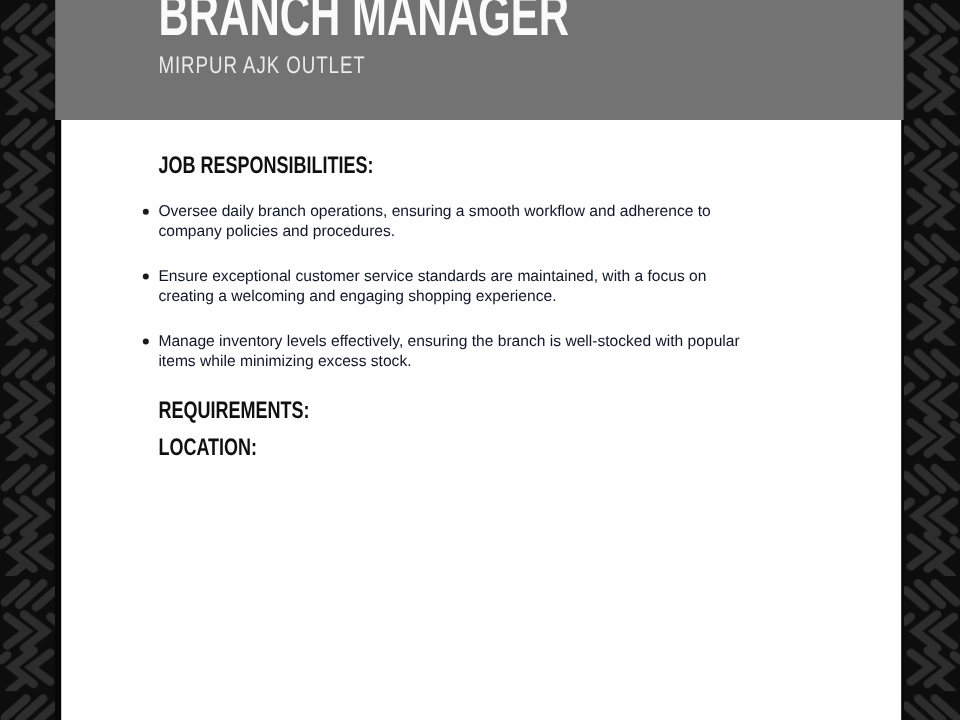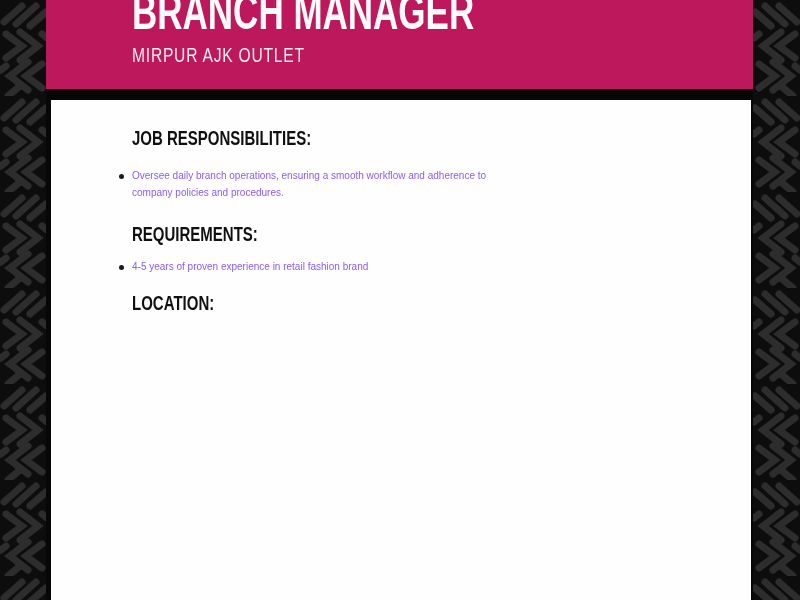--- a/index.html
+++ b/index.html
@@ -7,22 +7,22 @@
     position:relative;
     width:800px;height:600px;
     background:#070707;
     overflow:hidden;
     font-family:"Liberation Sans", sans-serif;
   }
   .strip{position:absolute;top:0;height:600px;display:block;}
   .strip.left{left:0;width:46px;}
   .strip.right{right:0;width:47px;}
   .hdr{
-    position:absolute;left:46px;right:47px;top:0;height:89px;
-    background:#be185d;
+    position:absolute;left:46px;right:47px;top:0;height:100px;
+    background:#737373;
     overflow:hidden;
     padding-left:86px;
     box-sizing:border-box;
   }
   .hdr h1{
     margin:-13px 0 0 0;
     font-size:50px;line-height:50px;font-weight:700;
     color:#fafafa;letter-spacing:0px;white-space:nowrap;
     transform:scaleX(0.70);transform-origin:left top;
   }
@@ -50,22 +50,22 @@
     position:relative;
     margin:0 0 21px 0;
   }
   .bullet .dot{
     position:absolute;left:-13px;top:6px;
     width:5px;height:5px;border-radius:50%;
     background:#1b1b1b;
   }
   .bullet p, .loc-text{
     margin:0;
-    font-size:10px;line-height:16.5px;
-    color:#8b5cf6;
+    font-size:13px;line-height:16.5px;
+    color:#0f172a;
     white-space:pre-line;
   }
 </style>
 </head>
 <body>
 
 <div class="stage">
 
   <svg class="strip left" xmlns="http://www.w3.org/2000/svg" width="46" height="600">
     <defs>
@@ -116,24 +116,30 @@
 
   <main class="panel">
 
     <h2>JOB RESPONSIBILITIES:</h2>
 
     <div class="bullet">
       <span class="dot"></span>
       <p>Oversee daily branch operations, ensuring a smooth workflow and adherence to
 company policies and procedures.</p>
     </div>
+    <div class="bullet">
+      <span class="dot"></span>
+      <p>Ensure exceptional customer service standards are maintained, with a focus on
+creating a welcoming and engaging shopping experience.</p>
+    </div>
+    <div class="bullet">
+      <span class="dot"></span>
+      <p>Manage inventory levels effectively, ensuring the branch is well-stocked with popular
+items while minimizing excess stock.</p>
+    </div>
 
     <h2 class="req">REQUIREMENTS:</h2>
 
-    <div class="bullet">
-      <span class="dot"></span>
-      <p>4-5 years of proven experience in retail fashion brand</p>
-    </div>
 
     <h2 class="loc">LOCATION:</h2>
 
   </main>
 </div>
 
 </body></html>

